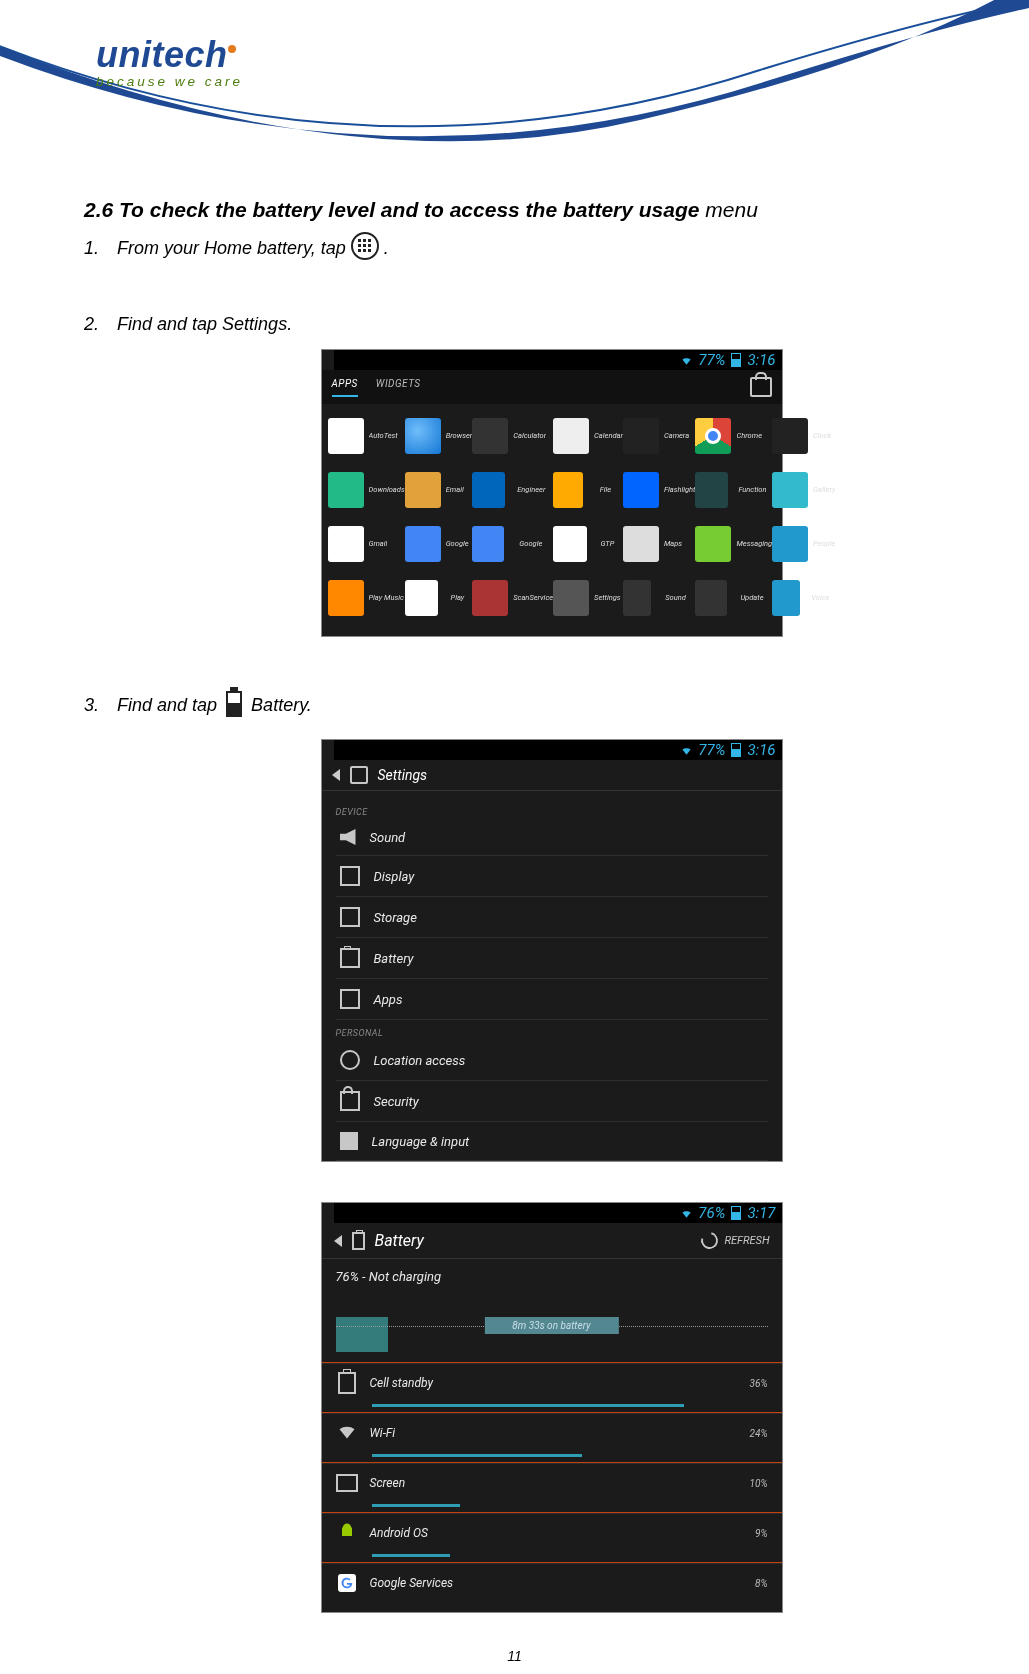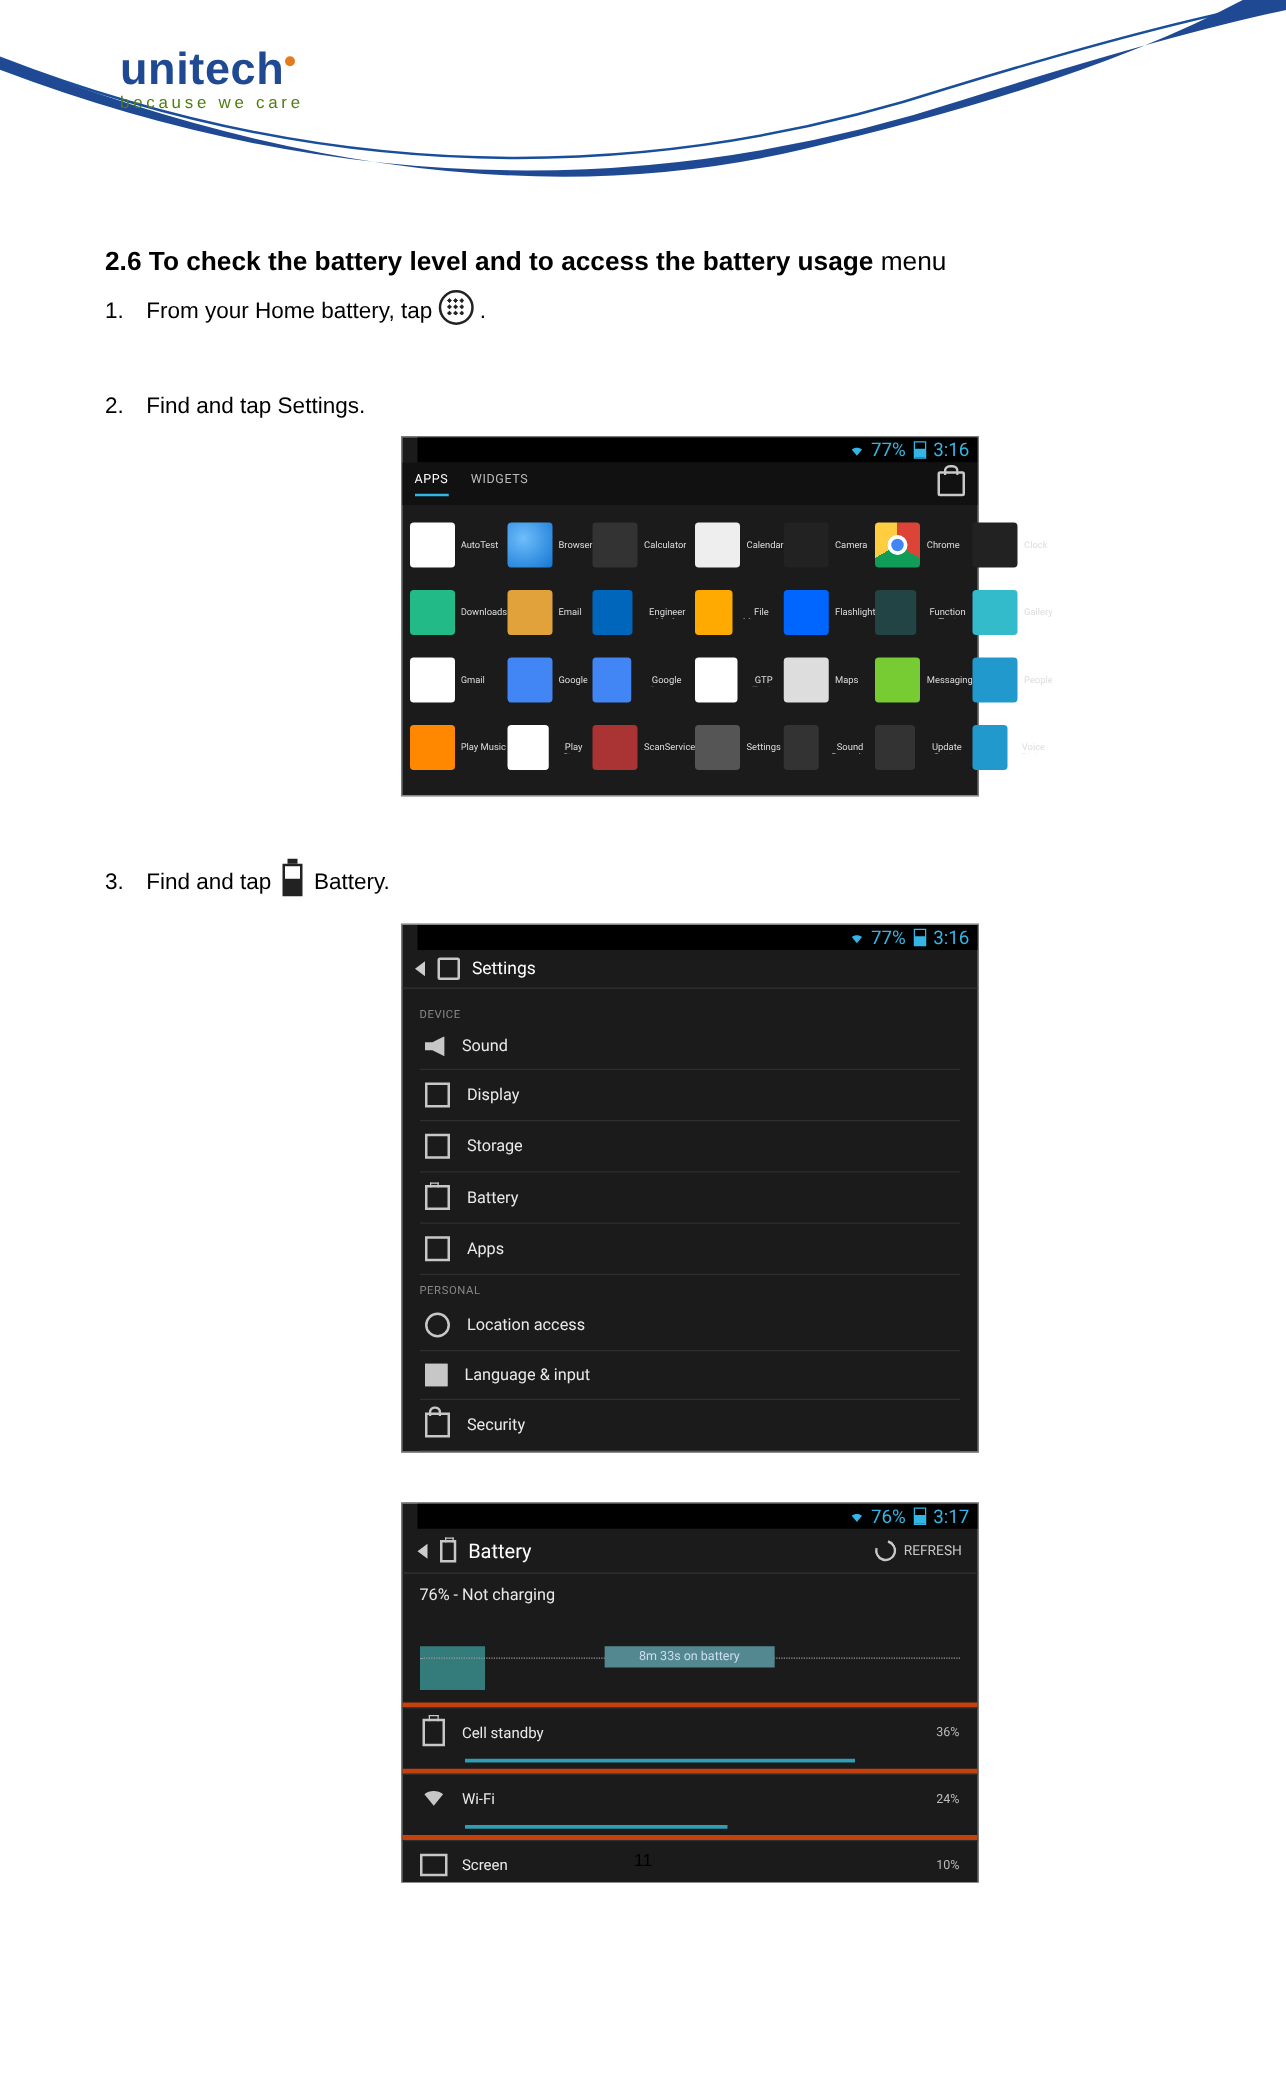--- a/index.html
+++ b/index.html
@@ -1,16 +1,16 @@
 <!DOCTYPE html>
 <html><head>
 <meta charset="utf-8">
 <style>
   html, body { margin:0; padding:0; background:#fff; font-family:Arial, Helvetica, sans-serif; color:#000; }
-  .page { width:1029px; height:1506px; position:relative; overflow:hidden; }
+  .page { width:1029px; height:1674px; position:relative; overflow:hidden;font-style:italic; }
 
   
   .header { position:absolute; left:0; top:0; right:0; height:170px; }
   .swoosh { position:absolute; inset:0; }
   .swoosh svg { width:100%; height:100%; display:block; }
   .logo { position:absolute; left:96px; top:34px; }
   .logo-text { font-family:Arial,sans-serif; font-weight:bold; font-size:36px; color:#1f4a93; letter-spacing:.5px; }
   .logo-dot { display:inline-block; width:8px; height:8px; background:#e47c1e; border-radius:50%; vertical-align:18px; position:relative; top:4px; }
   .tagline { font-size:13.5px; letter-spacing:3px; color:#4d7c0f; margin-top:-2px; }
 
@@ -101,21 +101,21 @@
   .shot3 .b-bar .right { display:flex; align-items:center; gap:6px; color:#c7c7c7; font-size:11px; }
   .shot3 .not-charging { font-size:13px; color:#e9e9e9; padding:10px 14px 6px 14px; }
   .shot3 .graph { height:62px; margin:0 14px 10px 14px; position:relative; }
   .shot3 .graph .fill { position:absolute; left:0; bottom:0; height:35px; width:52px; background:#3fa5a5; opacity:.7; }
   .shot3 .graph .avg-line { position:absolute; left:0; right:0; bottom:24px; height:1px; border-top:1px dotted #999; }
   .shot3 .graph .pill { position:absolute; left:50%; transform:translateX(-50%); bottom:18px; background:#538891; color:#cde; font-size:10px; padding:3px 28px; border-radius:0; }
   .shot3 .usage-row { display:flex; align-items:center; gap:12px; padding:8px 14px; border-top:1px solid #2c2c2c; }
   .shot3 .usage-row .ui { width:22px; height:22px; display:flex; align-items:center; justify-content:center; }
   .shot3 .usage-row .txt { flex:1; color:#e9e9e9; font-size:12px; }
   .shot3 .usage-row .pct { color:#bbb; font-size:10px; width:36px; text-align:right; }
-  .shot3 .usage-item { position:relative; padding-bottom:10px; border-top:4px solid #c2410c; }
+  .shot3 .usage-item { position:relative; padding-bottom:10px; border-top:1px solid #c2410c; }
   .shot3 .bar { position:absolute; left:50px; bottom:5px; height:3px; background:#2f9db3; }
   .ui-standby { width:14px;height:18px;border:2px solid #c7c7c7;position:relative;}
   .ui-standby::before{content:"";position:absolute;top:-5px;left:3px;width:6px;height:4px;border:1px solid #c7c7c7;border-bottom:none;}
   .ui-wifi svg { width:20px; height:20px; }
   .ui-screen { width:18px;height:14px;border:2px solid #c7c7c7; }
   .ui-droid svg{width:20px;height:20px;}
   .ui-g { width:18px;height:18px;border-radius:3px;background:#fff;display:flex;align-items:center;justify-content:center; }
 
   .page-num { position:absolute; bottom:10px; left:0; right:0; text-align:center; font-size:14px; }
 </style>
@@ -336,26 +336,26 @@
                   <span>Apps</span>
                 </div>
               </div>
             <div class="set-header">PERSONAL</div>
             <div id="rows-personal">
                 <div class="set-row">
                   <span class="mi loc-dot"></span>
                   <span>Location access</span>
                 </div>
                 <div class="set-row">
+                  <span class="mi lock"></span>
+                  <span>Security</span>
+                </div>
+                <div class="set-row">
                   <span class="mi lang-a">A</span>
                   <span>Language &amp; input</span>
-                </div>
-                <div class="set-row">
-                  <span class="mi lock"></span>
-                  <span>Security</span>
                 </div>
               </div>
           </div>
         </div>
 
         
         <div class="shot shot3" style="margin-top:40px;">
           <div class="statusbar">
             <svg class="wifi-icon" viewBox="0 0 24 24">
                 <path fill="#33b5e5" d="M12 21l9-11c-5-4-13-4-18 0z"></path>

